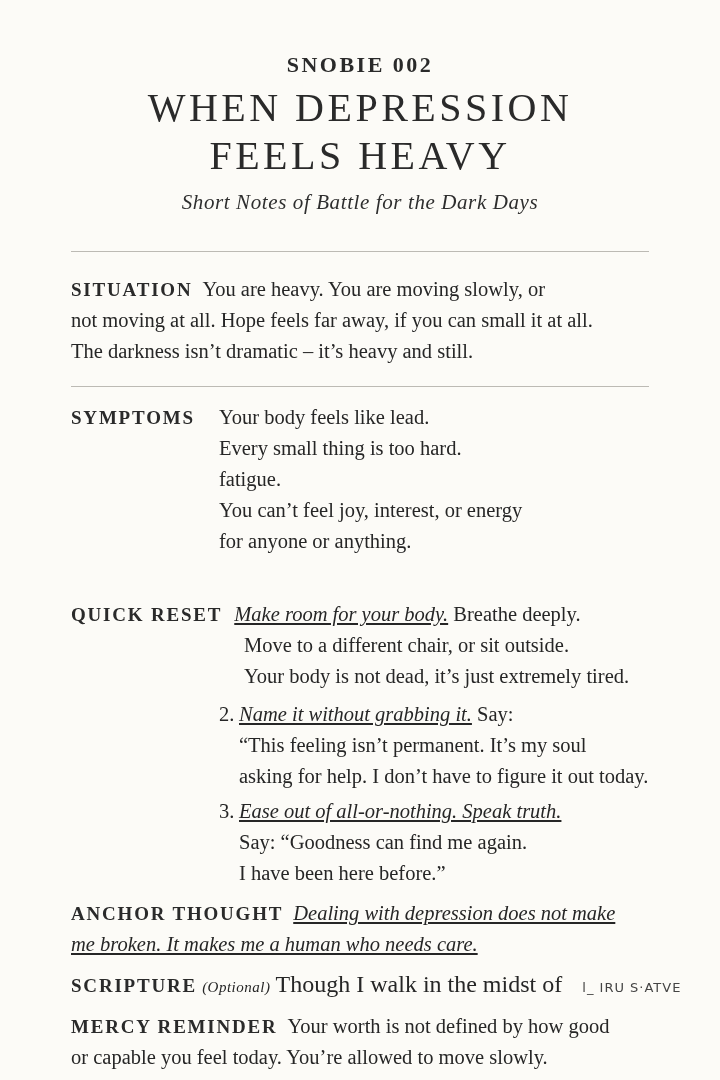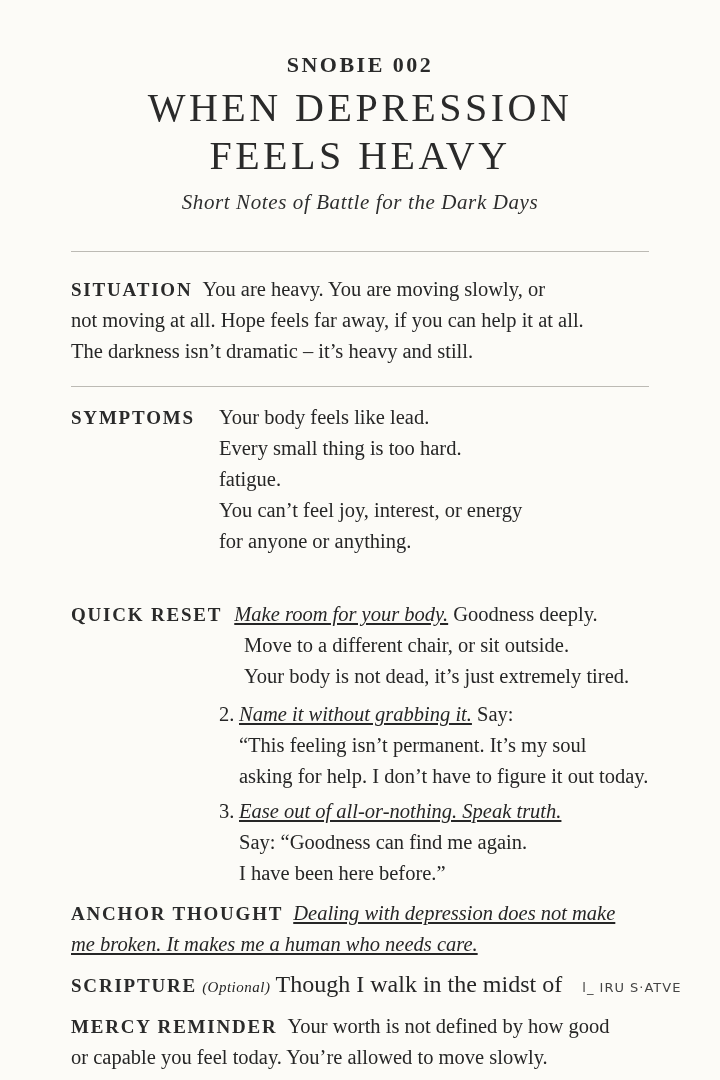--- a/index.html
+++ b/index.html
@@ -36,40 +36,40 @@
   </div>
   <div class="subtitle">Short Notes of Battle for the Dark Days</div>
 </div>
 
 <div class="rule" style="top:251px;"></div>
 
 <div class="section" style="top:274px;">
   <span class="line">
     <span class="label">SITUATION</span><span class="label-gap"></span><span>You are heavy. You are moving slowly, or</span>
   </span>
-  <span class="line">not moving at all. Hope feels far away, if you can help it at all.</span>
+  <span class="line">not moving at all. Hope feels far away, if you can small it at all.</span>
   <span class="line">The darkness isn’t dramatic – it’s heavy and still.</span>
 </div>
 
 <div class="rule" style="top:386px;"></div>
 
 <div class="section" style="top:402px;">
   <span class="label">SYMPTOMS</span>
 </div>
 <div class="section" style="top:402px; left:219px;">
   <span class="line">Your body feels like lead.</span>
   <span class="line">Every small thing is too hard.</span>
   <span class="line">fatigue.</span>
   <span class="line">You can’t feel joy, interest, or energy</span>
   <span class="line">for anyone or anything.</span>
 </div>
 
 <div class="section" style="top:599px;">
   <span class="line">
-    <span class="label">QUICK RESET</span><span style="display:inline-block;width:12px;"></span><span class="it">Make room for your body.</span> <span>Goodness deeply.</span>
+    <span class="label">QUICK RESET</span><span style="display:inline-block;width:12px;"></span><span class="it">Make room for your body.</span> <span>Breathe deeply.</span>
   </span>
 </div>
 <div class="section" style="top:630px; left:244px;">
   <span class="line">Move to a different chair, or sit outside.</span>
   <span class="line">Your body is not dead, it’s just extremely tired.</span>
 </div>
 
 <div class="section" style="top:699px; left:219px;">
   <span class="line"><span class="num">2.</span><span class="it">Name it without grabbing it.</span> <span>Say:</span></span>
   <span class="line" style="padding-left:20px;">“This feeling isn’t permanent.  It’s my soul</span>

